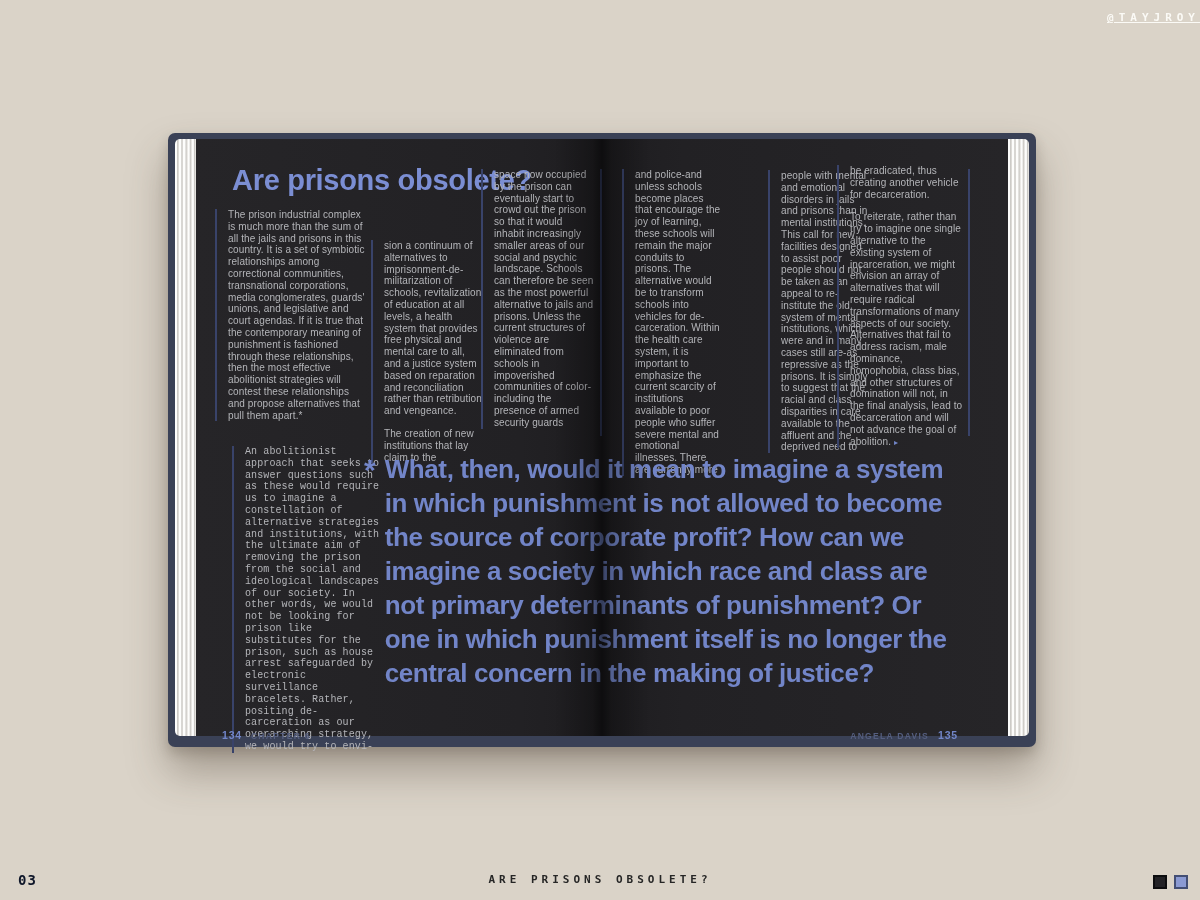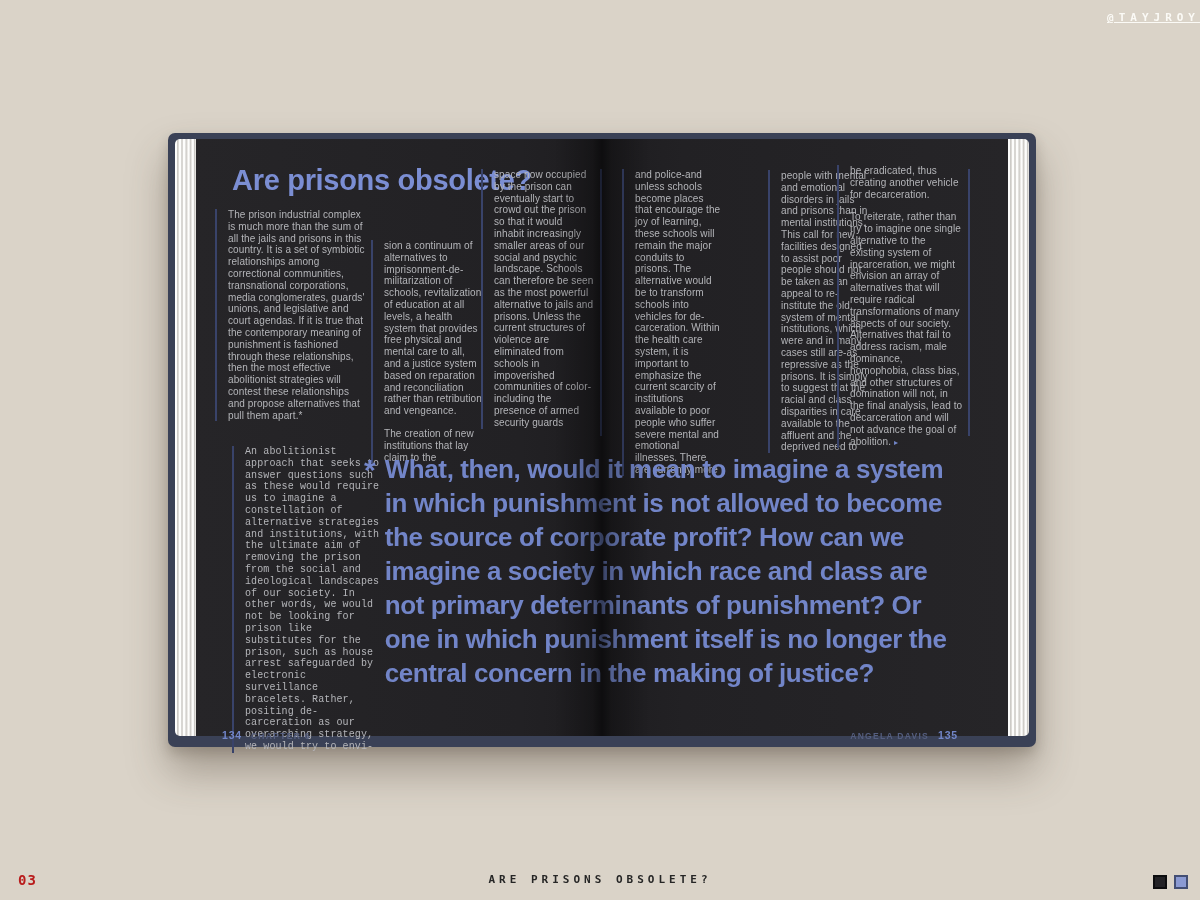--- a/index.html
+++ b/index.html
@@ -17,21 +17,21 @@
     text-align:right;
     font-family:"DejaVu Sans Mono", monospace;
     font-weight:bold; font-size:11px; letter-spacing:5px;
     color:#fbfaf6;
     text-decoration:underline;
   }
   .slide-num {
     position:absolute; left:18px; bottom:12px;
     font-family:"DejaVu Sans Mono", monospace;
     font-weight:bold; font-size:14px; letter-spacing:1px;
-    color:#b91c1c;
+    color:#0f172a;
   }
   .footer-title {
     position:absolute; bottom:14px; left:0; right:0;
     text-align:center;
     font-family:"DejaVu Sans Mono", monospace;
     font-weight:bold; font-size:11px; letter-spacing:4px;
     color:#262626;
   }
   .swatches { position:absolute; right:12px; bottom:11px; display:flex; gap:7px; }
   .sw { width:14px; height:14px; }

